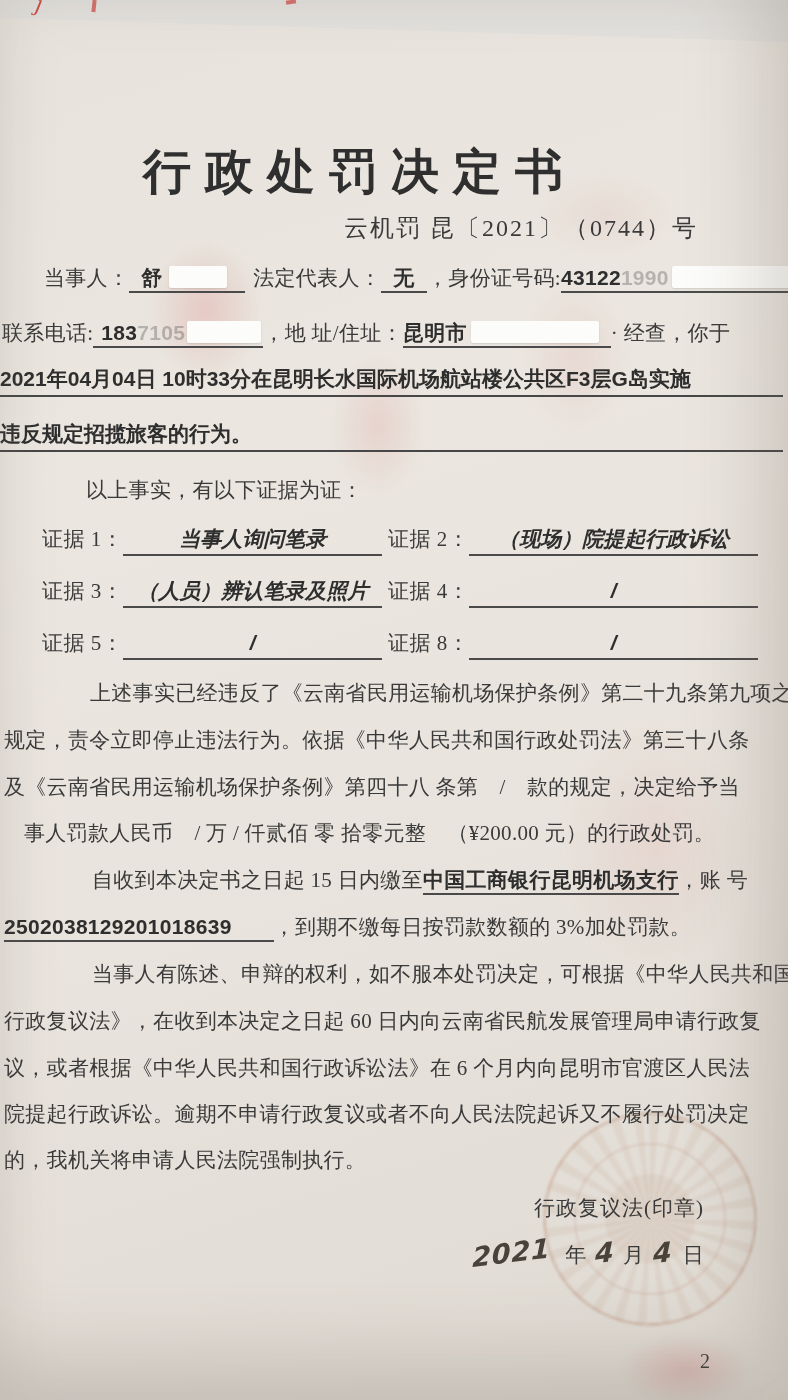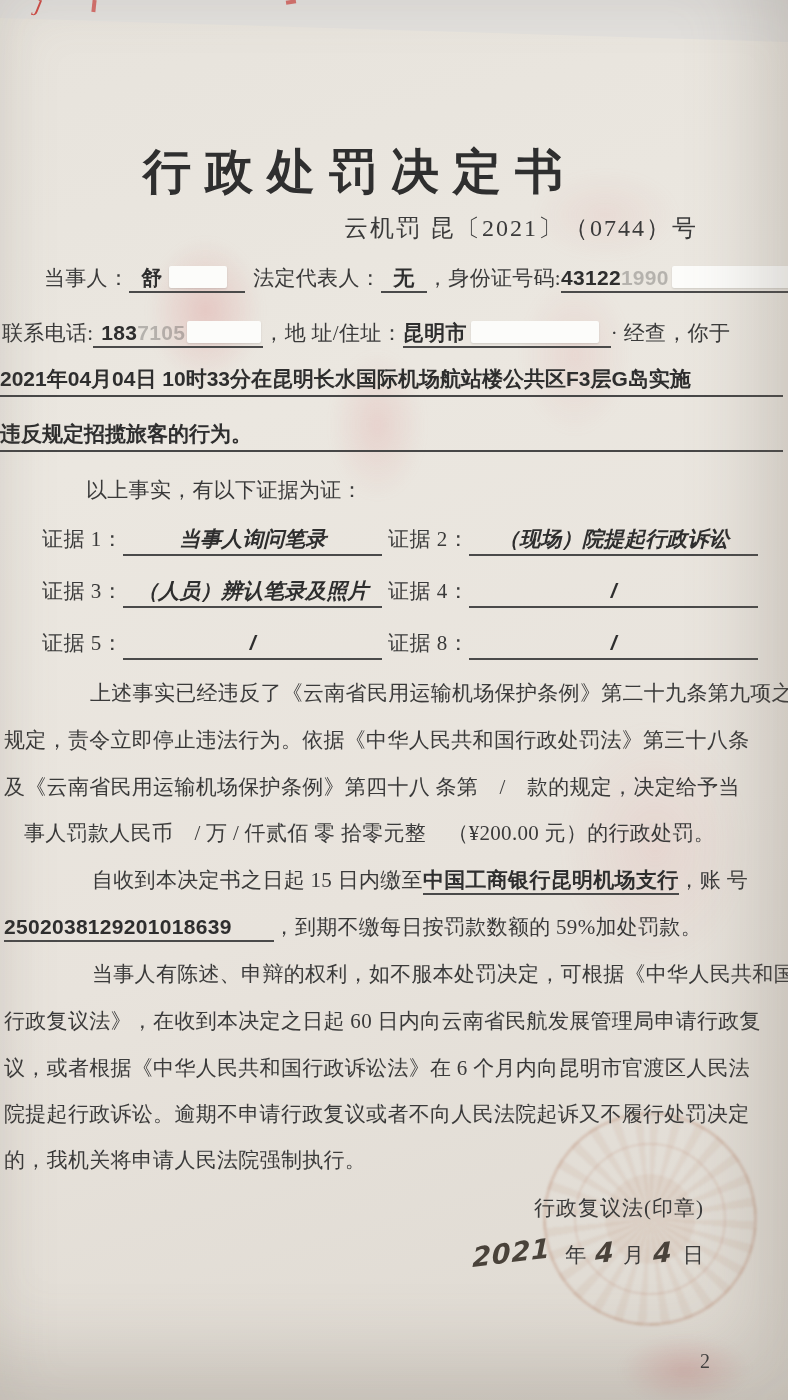--- a/index.html
+++ b/index.html
@@ -119,21 +119,21 @@
 
   <div class="line" style="top:678px;left:90px;">上述事实已经违反了《云南省民用运输机场保护条例》第二十九条第九项之</div>
   <div class="line" style="top:725px;left:4px;">规定，责令立即停止违法行为。依据《中华人民共和国行政处罚法》第三十八条</div>
   <div class="line" style="top:772px;left:4px;">及《云南省民用运输机场保护条例》第四十八 条第　/　款的规定，决定给予当</div>
   <div class="line" style="top:818px;left:4px;margin-left:20px;">事人罚款人民币　/ 万 / 仟贰佰 零 拾零元整　（¥200.00 元）的行政处罚。</div>
 
   <div class="line" style="top:865px;left:92px;">
     <span>自收到本决定书之日起 15 日内缴至</span><span class="ul fill">中国工商银行昆明机场支行</span><span>，账 号</span>
   </div>
   <div class="line" style="top:912px;left:4px;">
-    <span class="ul fill" style="padding-right:42px;">2502038129201018639</span><span>，到期不缴每日按罚款数额的 59%加处罚款。</span>
+    <span class="ul fill" style="padding-right:42px;">2502038129201018639</span><span>，到期不缴每日按罚款数额的 3%加处罚款。</span>
   </div>
 
   <div class="line" style="top:959px;left:92px;">当事人有陈述、申辩的权利，如不服本处罚决定，可根据《中华人民共和国</div>
   <div class="line" style="top:1006px;left:4px;">行政复议法》，在收到本决定之日起 60 日内向云南省民航发展管理局申请行政复</div>
   <div class="line" style="top:1053px;left:4px;">议，或者根据《中华人民共和国行政诉讼法》在 6 个月内向昆明市官渡区人民法</div>
   <div class="line" style="top:1145px;left:4px;">的，我机关将申请人民法院强制执行。</div>
   <div class="line" style="top:1099px;left:4px;">院提起行政诉讼。逾期不申请行政复议或者不向人民法院起诉又不履行处罚决定</div>
 
   <div class="line" style="top:1193px;left:534px;letter-spacing:1px;">行政复议法(印章)</div>
   <div class="line" style="top:1238px;left:472px;">

